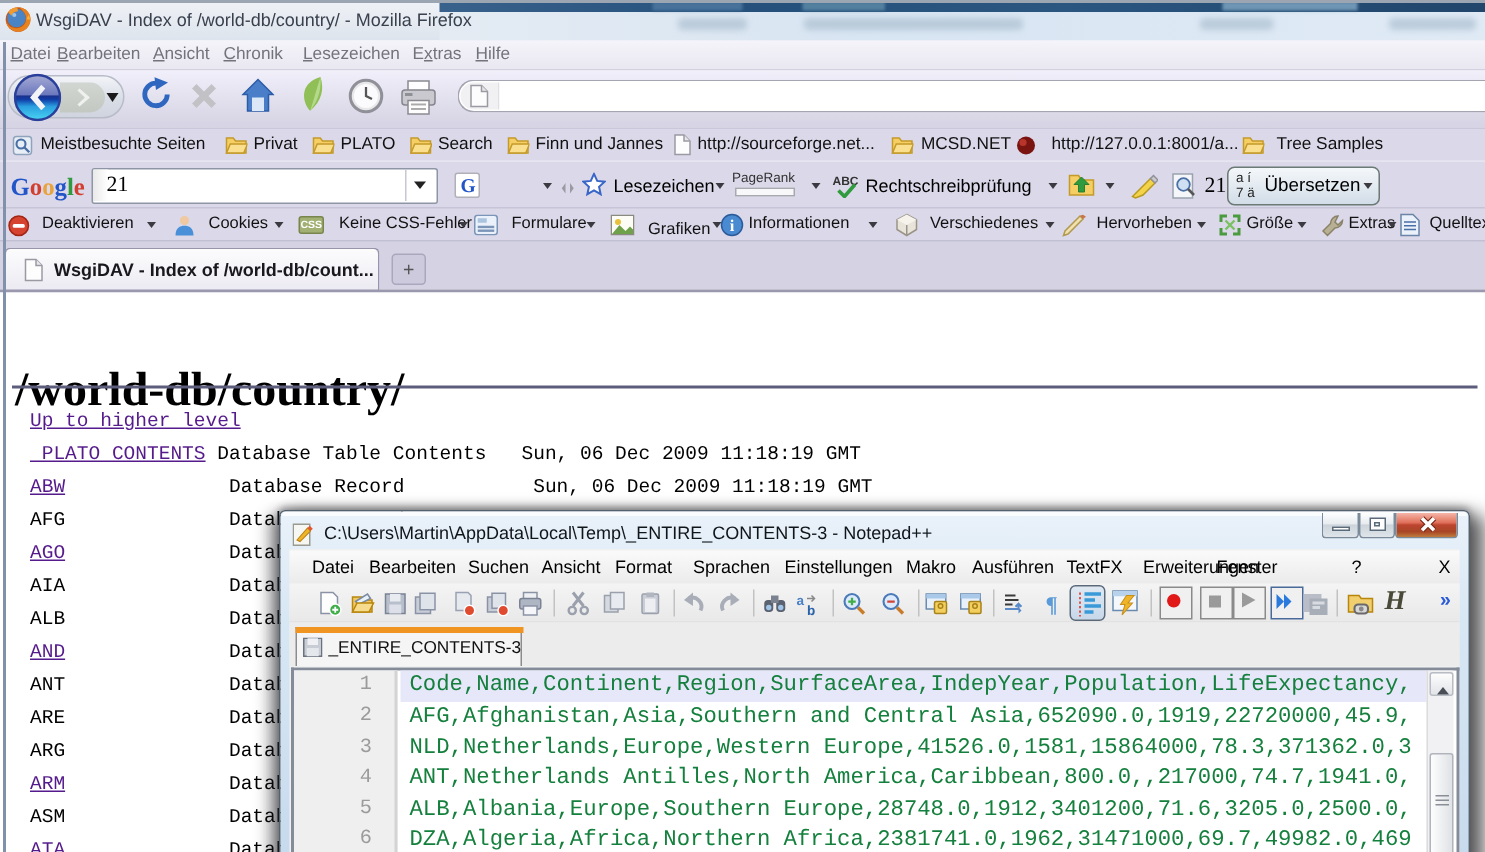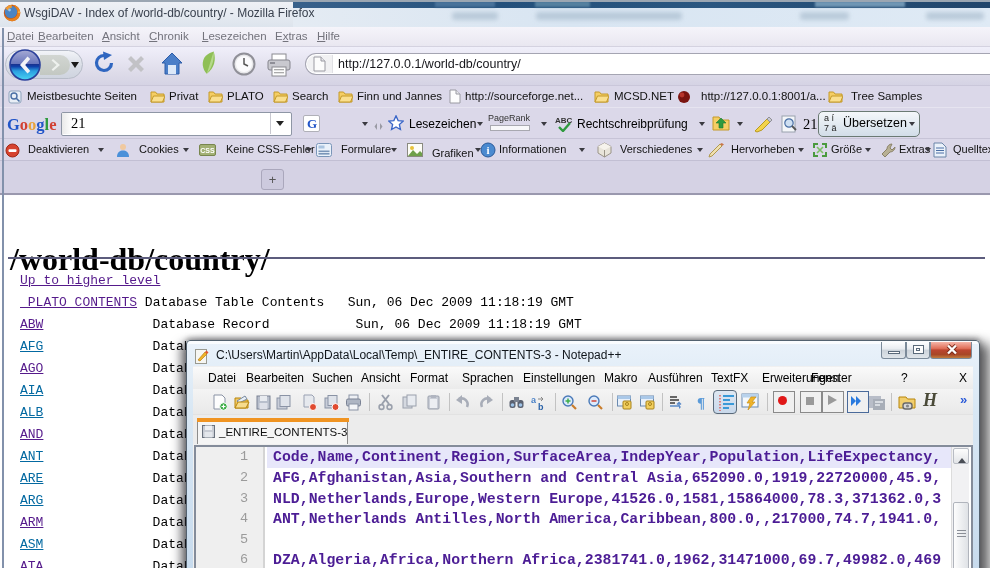--- a/index.html
+++ b/index.html
@@ -51,21 +51,21 @@
 
 
 #content { left:4px; top:196px; width:986px; height:372px; background:#fff; }
 #h1 { left:6px; top:6px; font-family:"Liberation Serif", serif; font-weight:bold;
   font-size:32px; color:#000;margin-top:39px; }
 #hr { left:4px; top:61px; width:977px; height:2px; background:#5c5c7d; }
 pre.listing { position:absolute; left:16px; top:74px;
   font-family:"Liberation Mono", monospace; font-size:13px; line-height:22px;
   color:#000; }
 a.v { color:#551a8b; text-decoration:underline; }
-a.u { color:#0369a1; text-decoration:underline; }
+a.u { color:#000000; }
 
 
 #npp { left:186px; top:340px; width:794px; height:240px;
   background:linear-gradient(180deg,#eaf2fa 0%,#d8e7f4 30%,#c6daed 100%); border-radius:4px 4px 0 0;
   border:1px solid #54626f;
   box-shadow:0 -2px 5px rgba(70,70,75,.42), -5px 4px 10px 1px rgba(30,30,35,.5), 7px 6px 12px 3px rgba(15,15,18,.62);
 }
 #npp-inner { left:6px; top:25px; width:780px; height:214px; background:#f0f0f0; }
 #npp-title { left:29px; top:7px; font-size:12px; color:#10151a; white-space:nowrap; }
 #npp-icon { left:8px; top:7px; width:14px; height:16px; }
@@ -90,21 +90,21 @@
 #npp-tab { left:4px; top:3px; width:151px; height:26px; background:#f5f5f5;
   border:1px solid #8c8c8c; border-bottom:none; }
 #npp-tab-orange { left:-1px; top:-1px; width:152px; height:4px; background:#f09422; }
 #npp-editor { left:7px; top:103.5px; width:779px; height:132px; background:#fff;
   border:2px solid #848c9a; border-bottom:none; }
 #npp-margin { left:0; top:0; width:69px; height:130px;
   background:#efefef; border-right:2px solid #d4d4d4; }
 .lnum { position:absolute; width:52px; text-align:right; color:#9b9b9b;
   font-family:"Liberation Mono", monospace; font-size:13.5px; }
 .codeln { position:absolute; left:77px; white-space:pre;
-  font-family:"Liberation Mono", monospace; font-size:14.85px; color:#4c1d95;font-weight:bold; }
+  font-family:"Liberation Mono", monospace; font-size:14.85px; color:#15803d; }
 #curline { left:71px; top:0.5px; width:684px; height:20.6px; background:#e7e7fa; }
 #npp-scroll { left:755px; top:0; width:18px; height:130px; background:#f1f1f3;
   border-left:1px solid #dcdcdc; }
 </style>
 </head>
 <body>
 <div id="stage">
 
   <div id="titlebar" class="abs">
     <div id="tb-darkband" class="abs"></div>
@@ -214,21 +214,20 @@
     </div>
 
     <div class="abs" style="left:305px;top:6px;width:685px;height:22px;background:#fff;border:1px solid #a5a5b2;border-right:none;border-radius:11px 0 0 11px;">
       <div class="abs" style="left:1px;top:1px;width:26px;height:18px;background:#f1f1f3;border-right:1px solid #e0e0e4;border-radius:9px 0 0 9px;"></div>
       <div class="abs" style="left:7px;top:2px;width:13px;height:16px;">
         <svg width="13" height="16" viewBox="0 0 13 16">
           <path d="M1 1 L8 1 L12 5 L12 15 L1 15 Z" fill="#fcfcfc" stroke="#9a9aa2"></path>
           <path d="M8 1 L8 5 L12 5" fill="#e8e8ec" stroke="#9a9aa2"></path>
         </svg>
       </div>
-      <div class="abs" style="left:32px;top:3px;font-size:12.5px;color:#15151a;">http://127.0.0.1/world-db/country/</div>
     </div>
   </div>
 
   <div id="bookmarksbar" class="abs">
     <svg class="abs" style="left:8px;top:4px;" width="14" height="14" viewBox="0 0 14 14">
       <rect x="1" y="1" width="12" height="12" rx="2" fill="#e8eef6" stroke="#8fa3bc"></rect>
       <circle cx="6" cy="6" r="3" fill="none" stroke="#4a6fa5" stroke-width="1.4"></circle>
       <path d="M8 8 L11.5 11.5" stroke="#4a6fa5" stroke-width="1.6"></path>
     </svg>
     <span class="abs" style="left:27px;top:4px;">Meistbesuchte Seiten</span>
@@ -392,20 +391,27 @@
     <span class="abs" style="left:899px;top:4px;">Extras</span>
     <div class="abs caret" style="left:925px;top:9px;"></div>
     <svg class="abs" style="left:933px;top:3px;" width="14" height="16" viewBox="0 0 14 16">
       <path d="M1 1 L9 1 L13 5 L13 15 L1 15 Z" fill="#eaf1fa" stroke="#6a85a8"></path>
       <path d="M3 6 L11 6 M3 8.5 L11 8.5 M3 11 L11 11" stroke="#4a6fa5" stroke-width="1"></path>
     </svg>
     <span class="abs" style="left:953px;top:4px;">Quelltext</span>
   </div>
 
   <div id="tabbar" class="abs">
+    <div id="thetab" class="abs">
+      <svg class="abs" style="left:12px;top:6px;" width="13" height="16" viewBox="0 0 13 16">
+        <path d="M1 1 L8 1 L12 5 L12 15 L1 15 Z" fill="#fdfdfd" stroke="#9a9aa2"></path>
+        <path d="M8 1 L8 5 L12 5" fill="#e8e8ec" stroke="#9a9aa2"></path>
+      </svg>
+      <div class="abs" style="left:32px;top:7px;font-size:12px;font-weight:bold;color:#18181d;">WsgiDAV - Index of /world-db/count...</div>
+    </div>
     <div id="tabplus" class="abs">+</div>
 
   </div>
 
   <div class="abs" style="left:0;top:193px;width:990px;height:1.5px;background:#9a98ae;"></div>
   <div class="abs" style="left:0;top:194.5px;width:990px;height:2px;background:#fdfdfe;"></div>
 
   <div id="content" class="abs">
     <div id="h1" class="abs">/world-db/country/</div>
     <div id="hr" class="abs"></div>
@@ -636,20 +642,21 @@
         <div class="lnum" style="top:23px;">2</div>
         <div class="lnum" style="top:44px;">3</div>
         <div class="lnum" style="top:64px;">4</div>
         <div class="lnum" style="top:85px;">5</div>
         <div class="lnum" style="top:105px;">6</div>
       </div>
       <div class="codeln" style="top:2px;">Code,Name,Continent,Region,SurfaceArea,IndepYear,Population,LifeExpectancy,</div>
       <div class="codeln" style="top:23px;">AFG,Afghanistan,Asia,Southern and Central Asia,652090.0,1919,22720000,45.9,</div>
       <div class="codeln" style="top:44px;">NLD,Netherlands,Europe,Western Europe,41526.0,1581,15864000,78.3,371362.0,3</div>
       <div class="codeln" style="top:64px;">ANT,Netherlands Antilles,North America,Caribbean,800.0,,217000,74.7,1941.0,</div>
+      <div class="codeln" style="top:85px;">ALB,Albania,Europe,Southern Europe,28748.0,1912,3401200,71.6,3205.0,2500.0,</div>
       <div class="codeln" style="top:105px;">DZA,Algeria,Africa,Northern Africa,2381741.0,1962,31471000,69.7,49982.0,469</div>
       <div id="npp-scroll" class="abs">
         <div class="abs" style="left:1px;top:1px;width:16px;height:16px;background:linear-gradient(#fdfdfd,#e2e4e8);border:1px solid #b8bcc4;border-radius:2px;">
           <div class="abs" style="left:4px;top:5px;width:0;height:0;border:4px solid transparent;border-bottom:5px solid #4a4e56;"></div>
         </div>
         <div class="abs" style="left:1px;top:55px;width:16px;height:80px;background:linear-gradient(90deg,#fdfdfd,#dfe2e6);border:1px solid #b0b4bc;border-radius:2px;">
           <div class="abs" style="left:3px;top:27px;width:9px;height:1.5px;background:#8a8e96;"></div>
           <div class="abs" style="left:3px;top:30px;width:9px;height:1.5px;background:#8a8e96;"></div>
           <div class="abs" style="left:3px;top:33px;width:9px;height:1.5px;background:#8a8e96;"></div>
         </div>

